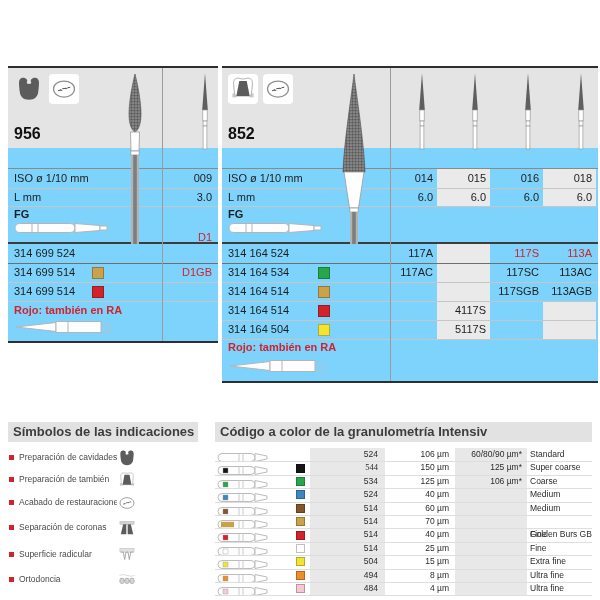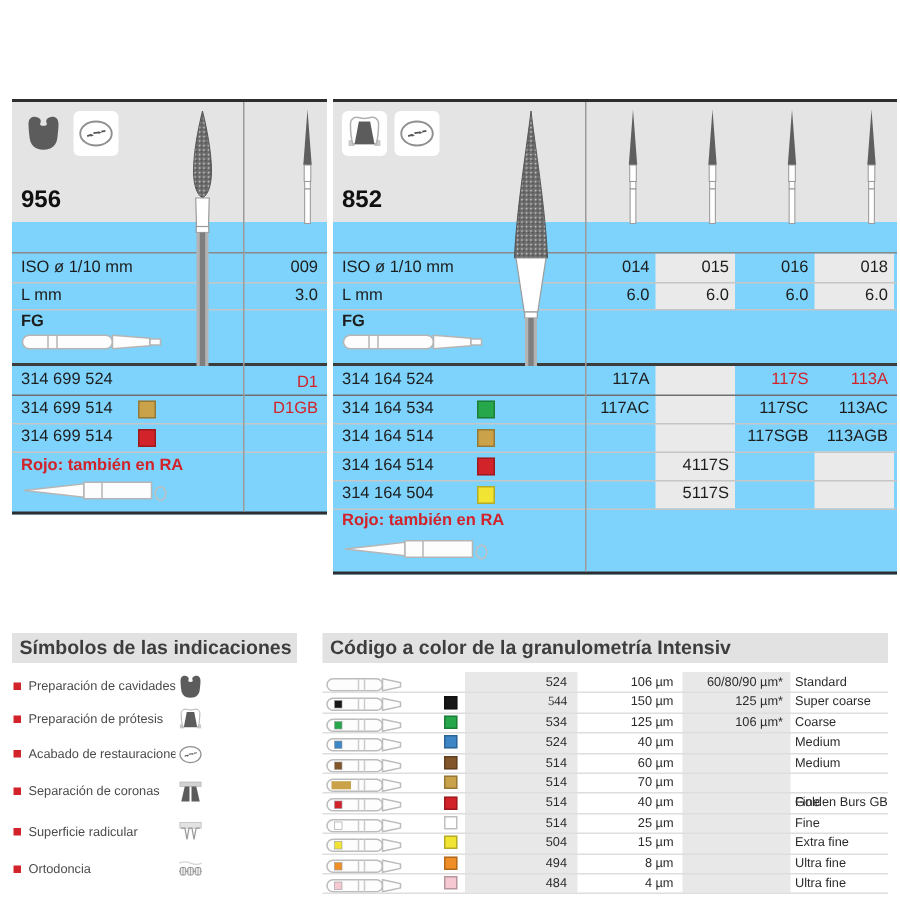--- a/index.html
+++ b/index.html
@@ -66,21 +66,21 @@
         <div class="hline dark" style="top: 195px;"></div>
         <div class="hline" style="top: 214px;"></div>
         <div class="hline" style="top: 233px;"></div>
         <div class="divider" style="left: 154px;"></div>
         <div class="rowlabel" style="top: 100px; line-height: 20px;">ISO ø 1/10 mm</div>
         <div class="rowlabel" style="top: 120px; line-height: 18px;">L mm</div>
         <div class="rowlabel fg" style="top: 138px; line-height: 16px;">FG</div>
         <div class="cell" style="left: 154px; top: 100px; width: 50px; line-height: 20px;">009</div>
         <div class="cell" style="left: 154px; top: 120px; width: 50px; line-height: 18px;">3.0</div>
         <div class="order" style="top: 176px; line-height: 19px;">314 699 524</div>
-        <div class="cell red" style="left: 154px; top: 178px; width: 50px; line-height: 19px;">D1</div>
+        <div class="cell red" style="left: 154px; top: 160px; width: 50px; line-height: 19px;">D1</div>
         <div class="order" style="top: 195px; line-height: 19px;">314 699 514</div>
         <div class="csq" style="left: 84px; top: 198.5px; background: rgb(201, 162, 74);"></div>
         <div class="cell red" style="left: 154px; top: 195px; width: 50px; line-height: 19px;">D1GB</div>
         <div class="order" style="top: 214px; line-height: 19px;">314 699 514</div>
         <div class="csq" style="left: 84px; top: 217.5px; background: rgb(210, 35, 42);"></div>
         <div class="cell" style="left: 154px; top: 214px; width: 50px; line-height: 19px; margin-left: 47px;">40D1</div>
       </div>
     <div class="note" style="top:236px">Rojo: también en RA</div>
   <div class="burwrap" style="left: 6px; top: 152px; width: 100px; height: 16px;"><svg width="100" height="16" viewBox="0 0 100 16">
           <rect x="1" y="3.5" width="60" height="9" rx="4.5" fill="#fdfdfd" stroke="#b5b5b5"></rect>
@@ -237,21 +237,21 @@
     <div class="sec-title" style="width:190px">Símbolos de las indicaciones</div>
   <div class="sym-item" style="top: 26px;">
         <div class="sym-bullet"></div>
         <div class="sym-label">Preparación de cavidades</div>
         <div class="sym-icon"><svg width="20" height="20" viewBox="0 0 24 24">
             <path d="M4 7 C4 3.4 6.4 2.4 9 3.4 C10.4 3.9 10.9 5.2 10.4 6.2 C9.9 7.1 10.3 7.9 12 7.9 C13.7 7.9 14.1 7.1 13.6 6.2 C13.1 5.2 13.6 3.9 15 3.4 C17.6 2.4 20 3.4 20 7 C20 9 19.7 12 19.4 14.2 C19 17.8 16.8 20.6 12 20.6 C7.2 20.6 5 17.8 4.6 14.2 C4.3 12 4 9 4 7 Z" fill="#5c5c5c"></path>
           </svg></div>
       </div>
       <div class="sym-item" style="top: 48px;">
         <div class="sym-bullet"></div>
-        <div class="sym-label">Preparación de prótesis</div>
+        <div class="sym-label">Preparación de también</div>
         <div class="sym-icon"><svg width="20" height="20" viewBox="0 0 24 24">
             <rect x="3.5" y="15.5" width="3.2" height="3.2" fill="#c9c9c9"></rect>
             <rect x="17.3" y="15.5" width="3.2" height="3.2" fill="#c9c9c9"></rect>
             <path d="M4.5 7 C4.5 3.8 7 2.8 9.5 3.6 C11 4.1 13 4.1 14.5 3.6 C17 2.8 19.5 3.8 19.5 7 C19.5 10 19 15 18.2 17.6 L5.8 17.6 C5 15 4.5 10 4.5 7 Z" fill="#fff" stroke="#b0b0b0" stroke-width="0.8"></path>
             <polygon points="9,5.6 15,5.6 17.3,17.6 6.7,17.6" fill="#5c5c5c"></polygon>
           </svg></div>
       </div>
       <div class="sym-item" style="top: 71px;">
         <div class="sym-bullet"></div>
         <div class="sym-label">Acabado de restauraciones</div>

